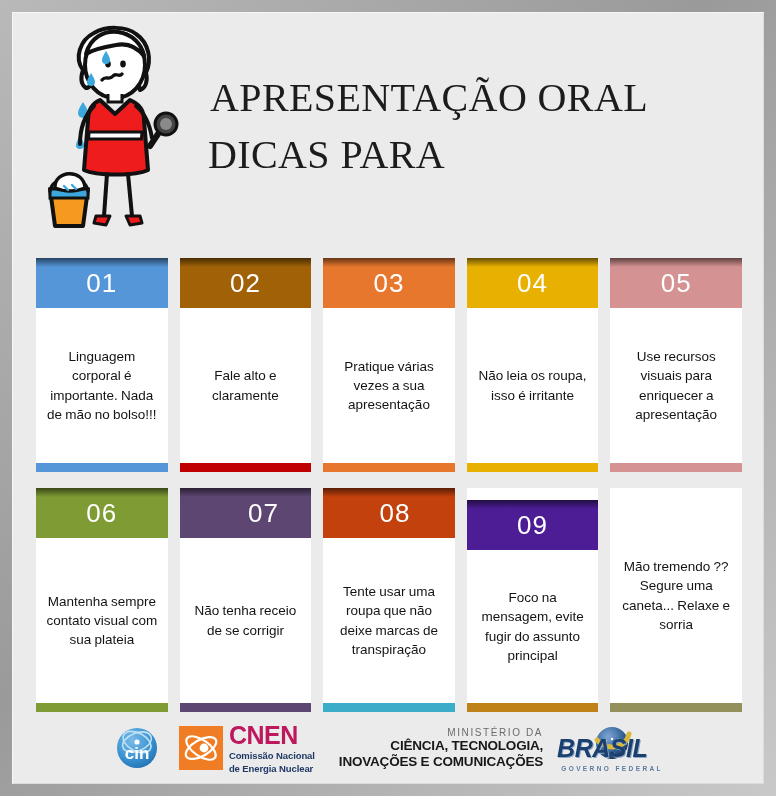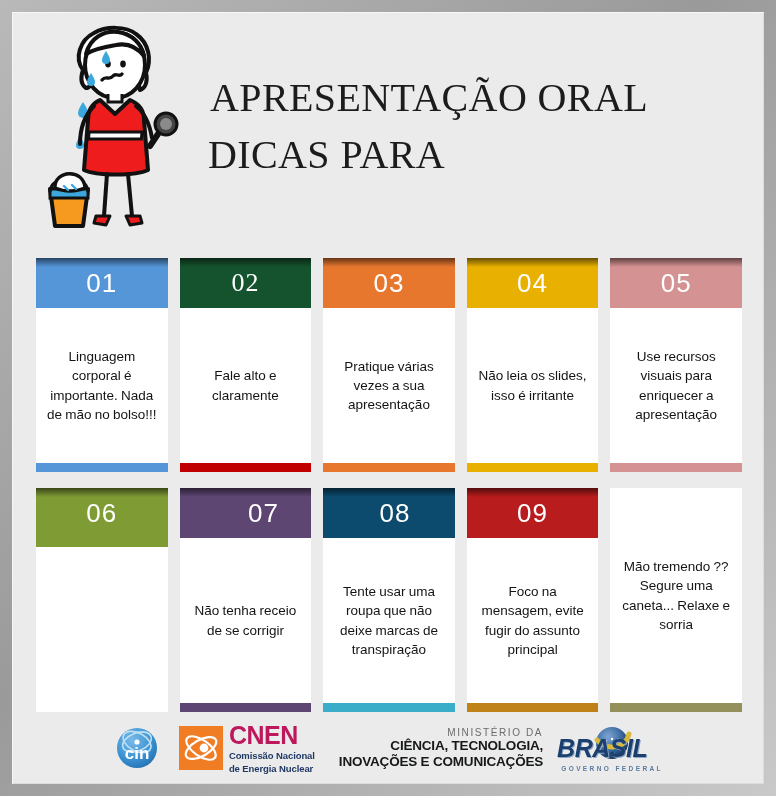--- a/index.html
+++ b/index.html
@@ -280,77 +280,80 @@
 
       <div class="card">
         <div class="card-head" style="background: rgb(85, 150, 216);">01</div>
         <div class="card-body">
           <div class="card-text">Linguagem corporal é importante. Nada de mão no bolso!!!</div>
         </div>
         <div class="card-foot" style="background: rgb(85, 150, 216);"></div>
       </div>
 
       <div class="card">
-        <div class="card-head" style="background: #14532d; font-family: Liberation Serif, serif;">02</div>
+        <div class="card-head" style="background: #a16207;">02</div>
         <div class="card-body">
           <div class="card-text">Fale alto e claramente</div>
         </div>
         <div class="card-foot" style="background: rgb(192, 0, 0);"></div>
       </div>
 
       <div class="card">
         <div class="card-head" style="background: rgb(232, 119, 46);">03</div>
         <div class="card-body">
           <div class="card-text">Pratique várias vezes a sua apresentação</div>
         </div>
         <div class="card-foot" style="background: rgb(232, 119, 46);"></div>
       </div>
 
       <div class="card">
         <div class="card-head" style="background: rgb(232, 176, 0);">04</div>
         <div class="card-body">
-          <div class="card-text">Não leia os slides, isso é irritante</div>
+          <div class="card-text">Não leia os roupa, isso é irritante</div>
         </div>
         <div class="card-foot" style="background: rgb(232, 176, 0);"></div>
       </div>
 
       <div class="card">
         <div class="card-head" style="background: rgb(212, 146, 146);">05</div>
         <div class="card-body">
           <div class="card-text">Use recursos visuais para enriquecer a apresentação</div>
         </div>
         <div class="card-foot" style="background: rgb(212, 146, 146);"></div>
       </div>
     </div>
 
     <div class="row" id="row2">
 
       <div class="card">
         <div class="card-head" style="background: rgb(126, 155, 52);">06</div>
+        <div class="card-body">
+          <div class="card-text">Mantenha sempre contato visual com sua plateia</div>
+        </div>
         <div class="card-foot" style="background: rgb(126, 155, 52);"></div>
       </div>
 
       <div class="card">
         <div class="card-head" style="background: rgb(94, 70, 115); padding-left: 36px;">07</div>
         <div class="card-body">
           <div class="card-text">Não tenha receio de se corrigir</div>
         </div>
         <div class="card-foot" style="background: rgb(94, 70, 115);"></div>
       </div>
 
       <div class="card">
-        <div class="card-head" style="background: #0c4a6e; padding-left: 12px;">08</div>
+        <div class="card-head" style="background: #c2410c; padding-left: 12px;">08</div>
         <div class="card-body">
           <div class="card-text">Tente usar uma roupa que não deixe marcas de transpiração</div>
         </div>
         <div class="card-foot" style="background: rgb(60, 173, 200);"></div>
       </div>
 
       <div class="card">
-        <div class="card-head" style="background: #b91c1c;">09</div>
+        <div class="card-head" style="background: #4c1d95; margin-top: 12px;">09</div>
         <div class="card-body">
           <div class="card-text">Foco na mensagem, evite fugir do assunto principal</div>
         </div>
         <div class="card-foot" style="background: rgb(191, 130, 24);"></div>
       </div>
 
       <div class="card">
         <div class="card-body">
           <div class="card-text">Mão tremendo ?? Segure uma caneta... Relaxe e sorria</div>
         </div>

